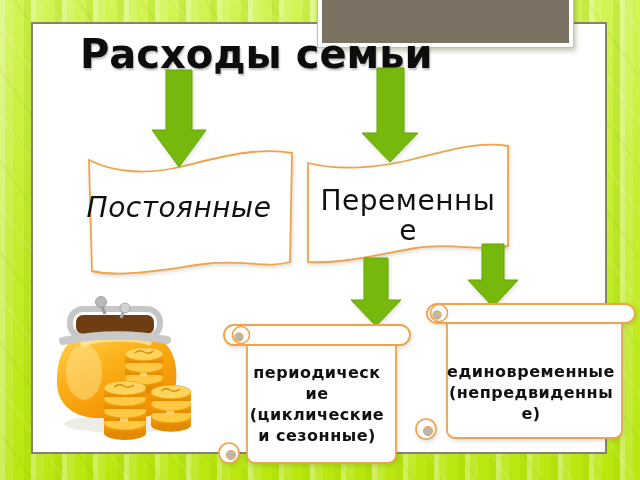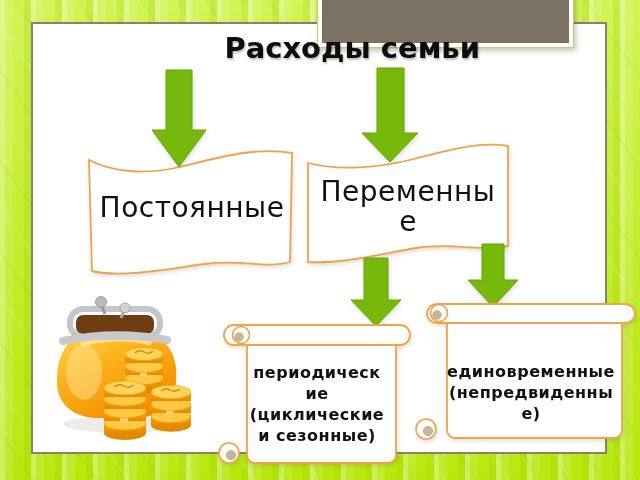--- a/index.html
+++ b/index.html
@@ -26,21 +26,21 @@
     z-index:1;
   }
   .placeholder{
     position:absolute;left:317px;top:-12px;width:257px;height:60px;
     box-sizing:border-box;background:#ffffff;border:1px solid #B9D36A;
     padding:4px;z-index:3;box-shadow:2px 3px 5px rgba(70,70,30,0.30);
   }
   .placeholder-fill{width:100%;height:100%;background:#7B7264;}
   .title{
     position:absolute;left:80px;top:31px;width:400px;z-index:4;
-    font-size:29px;font-weight:bold;color:#0d0d0d;text-align:right;
+    font-size:40px;font-weight:bold;color:#0d0d0d;text-align:left;
     letter-spacing:0px;text-shadow:1px 2px 2px rgba(0,0,0,0.25);
     white-space:nowrap;
   }
   .shape{position:absolute;filter:drop-shadow(1px 2px 2px rgba(90,90,40,0.20));}
   .z-wave{z-index:5;}
   .z-arrow{z-index:6;}
   .z-scroll{z-index:7;}
   .label{
     position:absolute;color:#111;text-align:center;white-space:pre-line;
     z-index:8;
@@ -91,22 +91,22 @@
 
   <svg class="shape z-scroll" style="left:412px;top:294px;" width="228" height="154" viewBox="0 0 228 154">
     <rect x="35" y="22" width="175" height="122" rx="8" fill="#ffffff" stroke="#F0A24C" stroke-width="1.8"></rect>
     <rect x="15" y="10" width="208" height="19" rx="10" fill="#ffffff" stroke="#F0A24C" stroke-width="1.8"></rect>
     <circle cx="27" cy="19" r="8.5" fill="#ffffff" stroke="#F0A24C" stroke-width="1.6"></circle>
     <circle cx="25" cy="21" r="4.2" fill="#B8B8B0" stroke="#F0A24C" stroke-width="1"></circle>
     <circle cx="14" cy="135" r="10" fill="#ffffff" stroke="#F0A24C" stroke-width="1.6"></circle>
     <circle cx="16" cy="137" r="4.6" fill="#B8B8B0" stroke="#F0A24C" stroke-width="1"></circle>
   </svg>
 
-  <div class="label label-big" style="left:97px;top:193px;width:190px;">Постоянные</div>
-  <div class="label label-big" style="left:312px;top:177px;width:192px;text-align:center;">Переменны
+  <div class="label label-big" style="left:84px;top:193px;width:190px;font-style:italic;">Постоянные</div>
+  <div class="label label-big" style="left:312px;top:186px;width:192px;text-align:center;">Переменны
 е</div>
   <div class="label label-small" style="left:228px;top:362px;width:178px;">периодическ
 ие
 (циклические
 и сезонные)</div>
   <div class="label label-small" style="left:429px;top:361px;width:204px;">единовременные
 (непредвиденны
 е)</div>
 
   <svg class="purse" width="150" height="154" viewBox="0 0 150 154">

